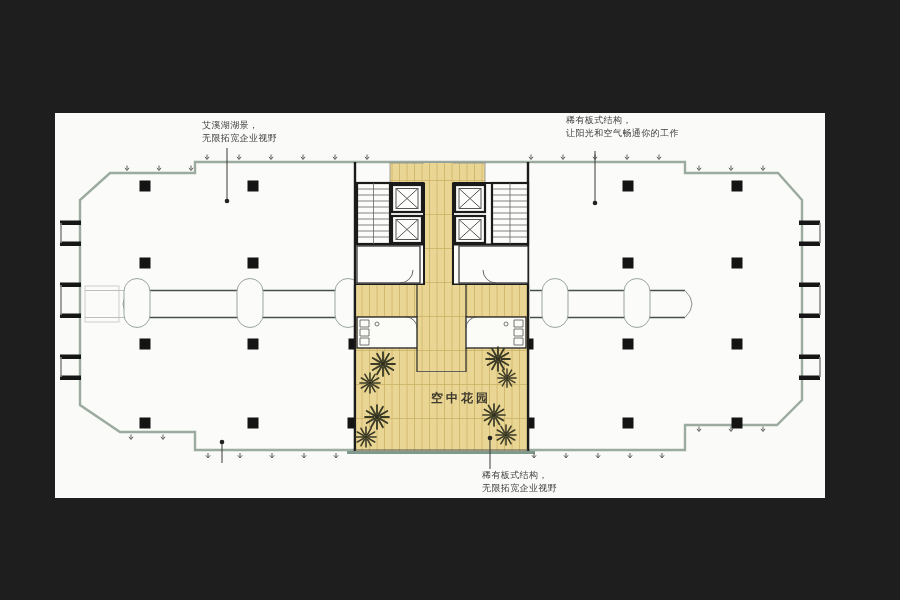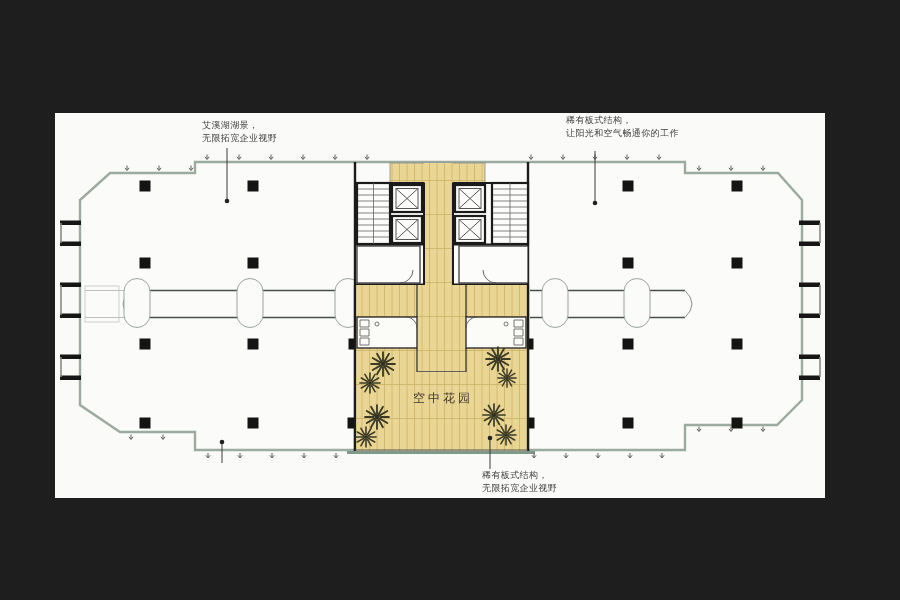--- a/index.html
+++ b/index.html
@@ -12,22 +12,22 @@
   .paper{
     position:absolute;left:55px;top:113px;width:770px;height:385px;
     background:#fafaf8;
   }
   .paper svg{position:absolute;left:0;top:0;}
   .note{
     position:absolute;font-size:9px;line-height:12.5px;color:#3f3f3f;
     letter-spacing:0.4px;white-space:nowrap;
   }
   .garden-label{
-    position:absolute;left:358px;top:277px;
-    font-size:12px;font-weight:normal;letter-spacing:3px;color:#3e392c;
+    position:absolute;left:376px;top:277px;
+    font-size:12px;font-weight:bold;letter-spacing:3px;color:#3e392c;
     white-space:nowrap;
   }
 </style>
 </head>
 <body>
 
 <div class="stage">
   <div class="paper">
 
     <svg width="770" height="385" viewBox="0 0 770 385">

